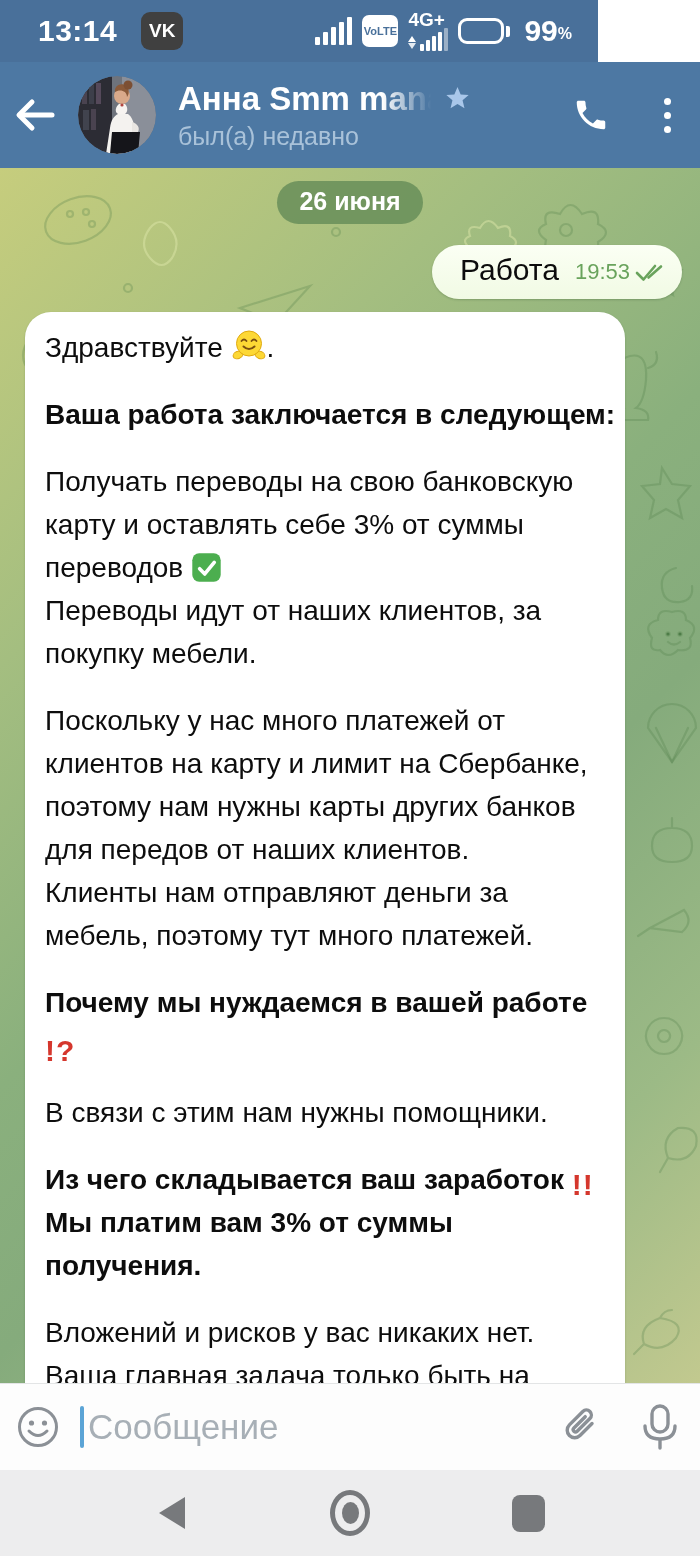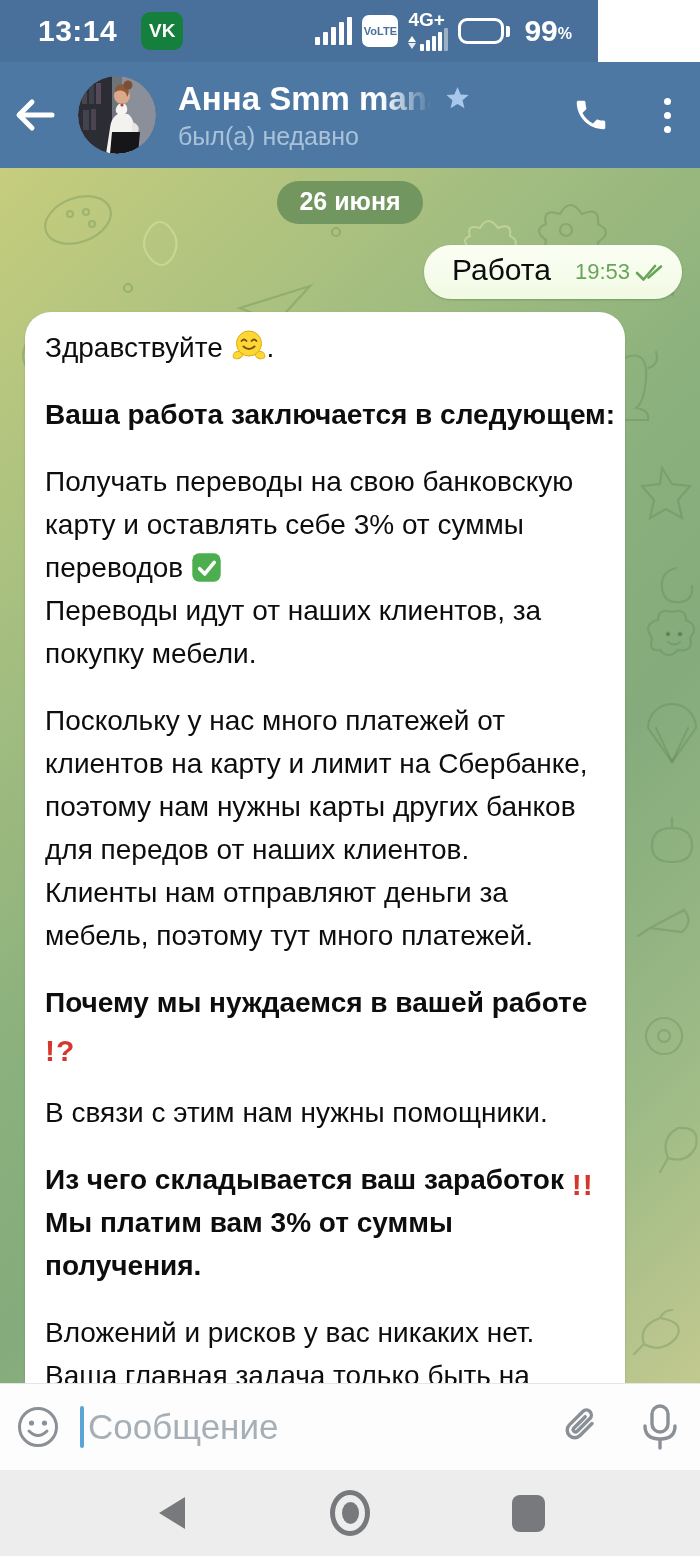--- a/index.html
+++ b/index.html
@@ -3,21 +3,21 @@
 <meta charset="utf-8">
 <style>
   * { margin:0; padding:0; box-sizing:border-box; }
   html,body { font-family:"Liberation Sans", sans-serif; }
   .screen { position:relative; width:700px; height:1556px; overflow:hidden; background:#fff; }
 
   
   .statusbar { position:absolute; left:0; top:0; width:598px; height:62px;
     background:#49709a; display:flex; align-items:center; color:#fff; padding:0 26px 0 38px; }
   .sb-time { font-size:30px; font-weight:700; letter-spacing:.5px; }
-  .vk-badge { width:42px; height:38px; background:#15803d; border-radius:9px; margin-left:24px;
+  .vk-badge { width:42px; height:38px; background:#404040; border-radius:9px; margin-left:24px;
     display:flex; align-items:center; justify-content:center; color:#fff; font-weight:800; font-size:19px; }
   .sb-spacer { flex:1; }
   .sb-right { display:flex; align-items:center; gap:10px; }
   .sig-bars { display:flex; align-items:flex-end; gap:3px; }
   .sig-bars i { display:block; width:5px; background:#fff; border-radius:1px; }
   .volte { width:36px; height:32px; background:#fff; border-radius:7px; color:#49709a;
     display:flex; flex-direction:row; align-items:center; justify-content:center;
     font-size:11px; font-weight:800; line-height:11px; }
   .net4g { display:flex; flex-direction:column; align-items:flex-start; }
   .net4g .lbl { font-size:19px; font-weight:700; line-height:17px; }
@@ -54,21 +54,21 @@
 
   
   .chat { position:absolute; left:0; top:168px; width:700px; height:1215px; overflow:hidden;
     background:linear-gradient(135deg,#c6cd7d 0%, #a4be80 26%, #8ab07d 48%, #85ab7c 62%, #9cba86 82%, #c2c98f 100%); }
   .pattern { position:absolute; inset:0; }
   .chat-flow { position:absolute; inset:0; display:flex; flex-direction:column; align-items:center; }
   .date-chip { margin-top:13px; background:rgba(101,140,88,.82); color:#fff; font-size:25px; font-weight:700;
     padding:6px 22px 8px; border-radius:22px; cursor:pointer; }
   .msg-out { align-self:flex-end; margin:21px 18px 0 0; background:linear-gradient(#fbfff4,#f1fae4);
     border-radius:28px; padding:8px 16px 10px 28px; display:flex; align-items:flex-end;
-    box-shadow:0 1px 2px rgba(40,70,40,.25); cursor:pointer;gap:8px; }
+    box-shadow:0 1px 2px rgba(40,70,40,.25); cursor:pointer; }
   .msg-out .txt { font-size:30px; color:#0c0c0c; padding-bottom:2px; }
   .msg-out .meta { display:flex; align-items:center; margin-left:16px; padding-bottom:4px; }
   .msg-out .time { font-size:22px; color:#69a35c; margin-right:5px; }
   .msg-in { align-self:flex-start; margin:13px 0 0 25px; width:600px; background:#fff;
     border-radius:26px 26px 0 0; padding:14px 8px 120px 20px;
     box-shadow:0 1px 2px rgba(40,70,40,.25); cursor:pointer; }
   .msg-in .par { white-space:pre-line; font-size:28px; line-height:43px; color:#0d0d0d; margin-bottom:24px; }
   .msg-in .par:last-child { margin-bottom:0; }
   .b { font-weight:700; }
   .red-em { color:#d5372d; font-weight:800; font-size:30px; letter-spacing:1px; }

